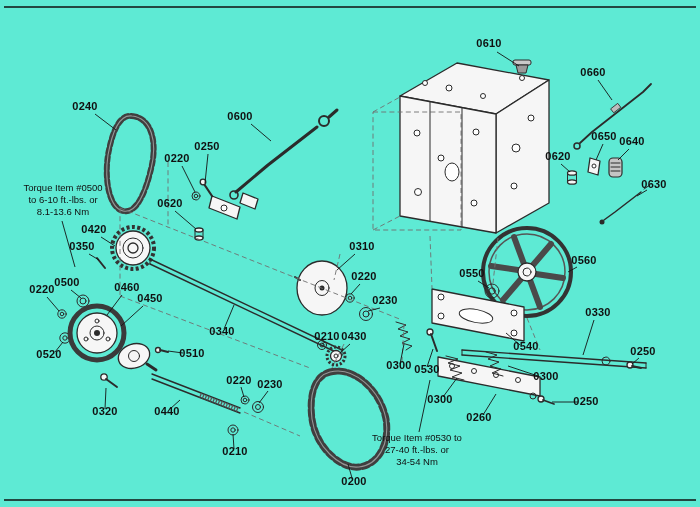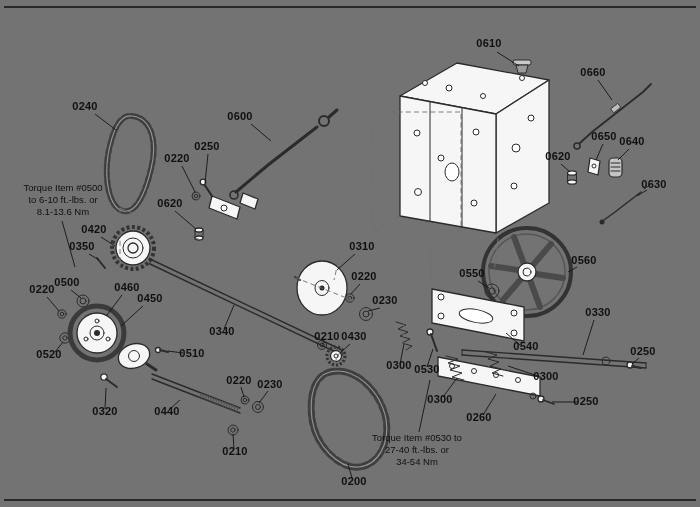--- a/index.html
+++ b/index.html
@@ -1,16 +1,16 @@
 <!DOCTYPE html>
 <html><head>
 <meta charset="utf-8">
 <style>
   html,body{margin:0;padding:0;background:#fff;}
-  #stage{position:relative;width:700px;height:507px;background:#737373;overflow:hidden;
+  #stage{position:relative;width:700px;height:507px;background:#5eead4;overflow:hidden;
          font-family:"Liberation Sans",sans-serif;}
   svg{display:block}
   .ln{stroke:#2b2b2b;fill:none;stroke-width:1.4;stroke-linecap:round;stroke-linejoin:round}
   .thin{stroke-width:1}
   .fill{fill:#f6f6f6;stroke:#2b2b2b;stroke-width:1.3;stroke-linejoin:round}
   .hole{fill:#ffffff;stroke:#2b2b2b;stroke-width:1}
   .dash{stroke:#6f6f6f;stroke-width:0.9;stroke-dasharray:5 3.2;fill:none}
   .leader{stroke:#141414;stroke-width:0.9;fill:none}
   .chain{stroke:#3f3f3f;fill:none;stroke-linecap:round}
   .chaincore{stroke:#969696;fill:none;stroke-width:1.1}

